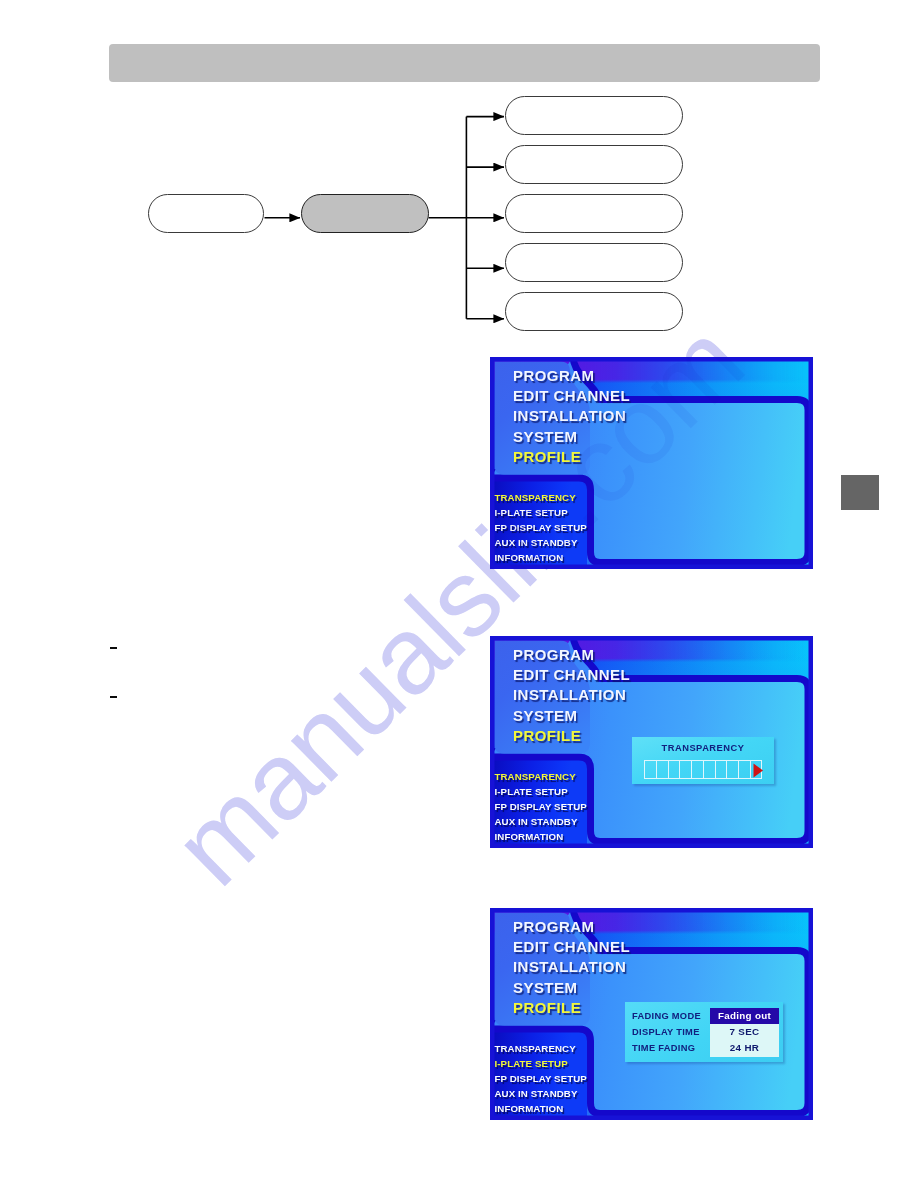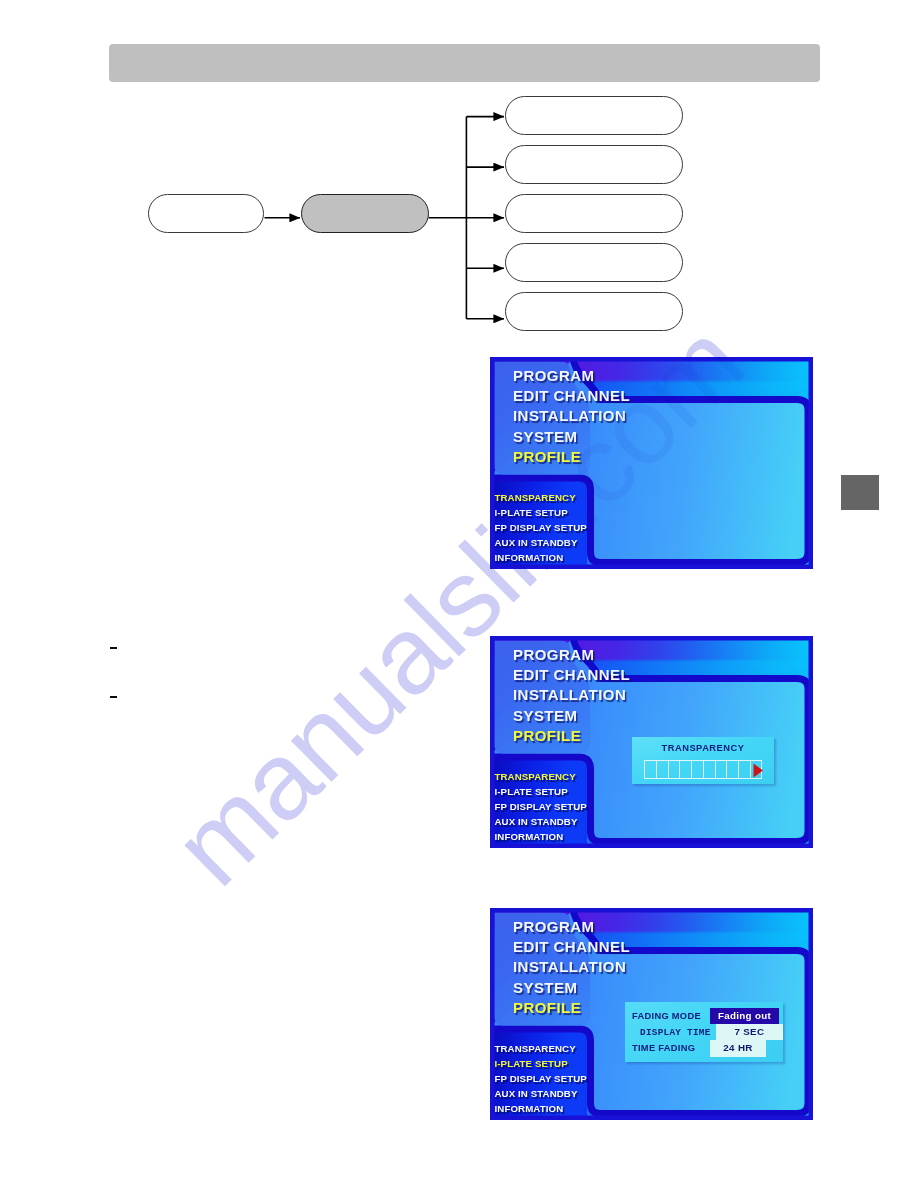--- a/index.html
+++ b/index.html
@@ -424,24 +424,24 @@
       <div class="lbl bm hlw" style="top:150.20000000000002px;">I-PLATE SETUP</div>
       <div class="lbl bm" style="top:165.20000000000002px;">FP DISPLAY SETUP</div>
       <div class="lbl bm" style="top:180.3px;">AUX IN STANDBY</div>
       <div class="lbl bm" style="top:195.4px;">INFORMATION</div>
       <div class="ip" style="left:135px;top:94px;width:158px;height:60px;">
         <div class="row" style="left:0;top:6px;width:158px;height:16.2px;">
          <div class="k" style="width:78px;padding-left:7px;">FADING MODE</div>
          <div class="v sel" style="width:69px;height:16.2px;line-height:16.2px;">Fading out</div>
        </div>
         <div class="row" style="left:0;top:22.2px;width:158px;height:16.2px;">
-         <div class="k" style="width:78px;padding-left:15px;font-family:Liberation Mono, monospace;">DISPLAY TIME</div>
+         <div class="k" style="width:78px;padding-left:7px;">DISPLAY TIME</div>
          <div class="v " style="width:69px;height:16.2px;line-height:16.2px;">7 SEC</div>
        </div>
         <div class="row" style="left:0;top:38.4px;width:158px;height:16.2px;">
          <div class="k" style="width:78px;padding-left:7px;">TIME FADING</div>
-         <div class="v " style="width:56px;height:16.2px;line-height:16.2px;">24 HR</div>
+         <div class="v " style="width:69px;height:16.2px;line-height:16.2px;">24 HR</div>
        </div>
       </div>
     </div>
 
   <div class="wm over">manualslib.com</div>
 </div>
 
 </body></html>

